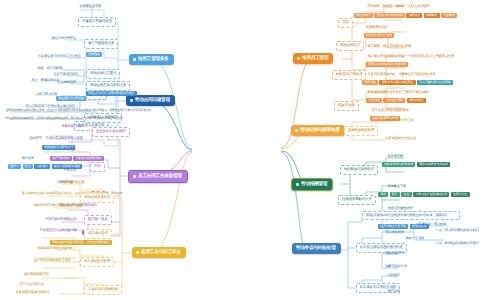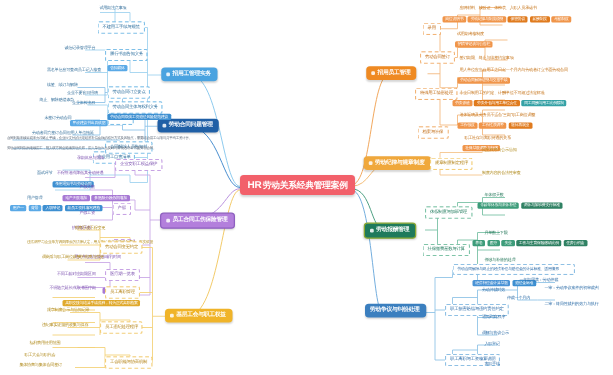--- a/index.html
+++ b/index.html
@@ -282,24 +282,20 @@
       <path d="M430,226 H444"></path>
         <path d="M430,240 H444"></path>
       <path d="M362,288 V280"></path>
         <path d="M362,280 H382"></path>
       <path d="M382,276 V292"></path>
         <path d="M382,276 H398"></path>
         <path d="M382,292 H398"></path>
     </g>
   </svg>
 
-  <div class="node root" style="left:192px;top:140px;">
-    <span class="hr">HR</span>
-      <span>劳动关系经典管理案例</span>
-  </div>
 
   <div class="node l1 blue" style="left:129px;top:54px;">
     <span class="dot"></span>
     <span>招用工管理实务</span>
   </div>
 
   <div class="node l1 navy" style="left:126px;top:95px;">
     <span class="dot"></span>
     <span>劳动合同问题管理</span>
   </div>

